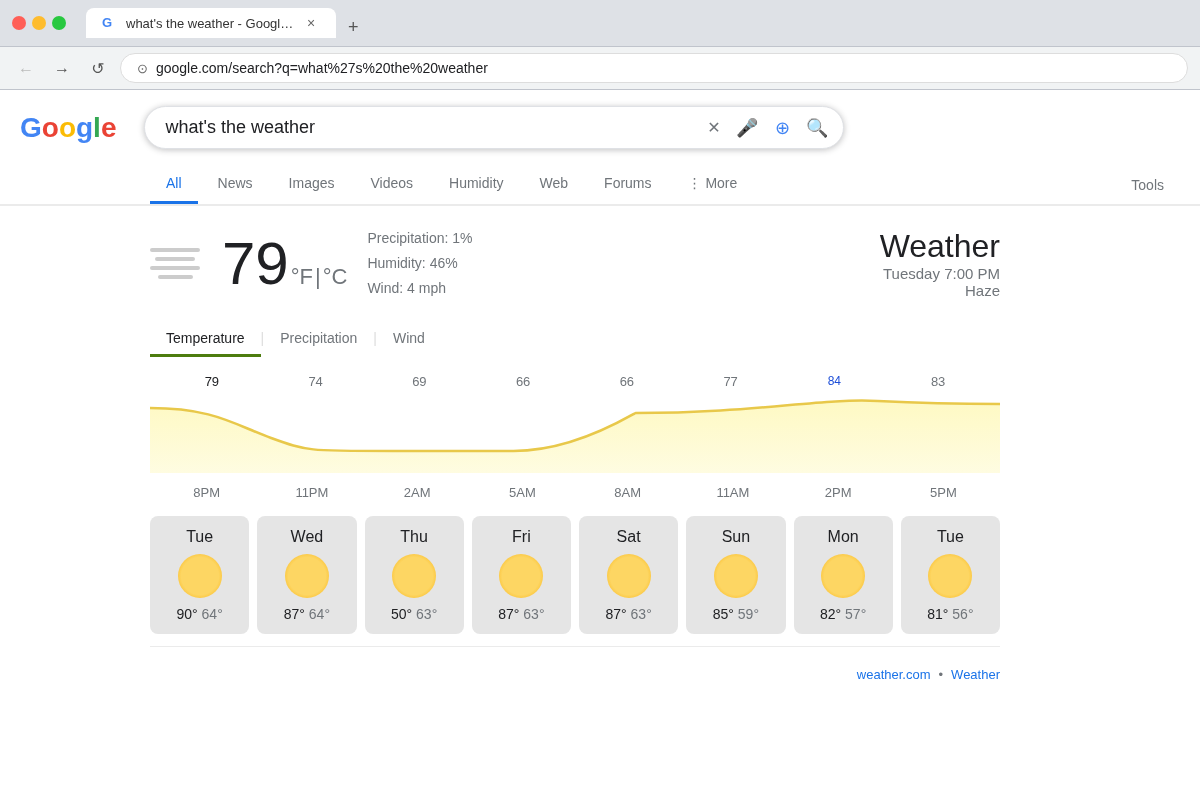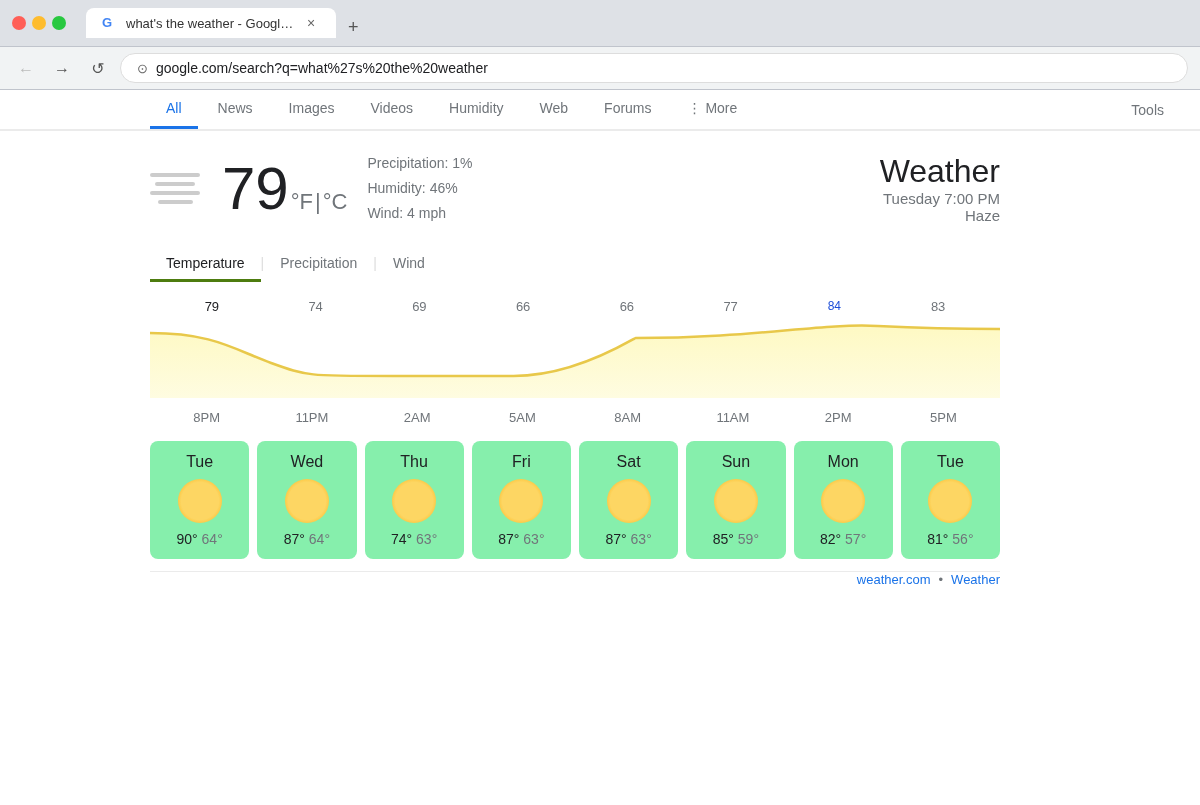--- a/index.html
+++ b/index.html
@@ -262,21 +262,21 @@
     }
 
     
     .daily-forecast {
       display: flex;
       gap: 8px;
       margin-top: 16px;
     }
     .day-card {
       flex: 1;
-      background: #86efac;
+      background: #e5e5e5;
       border-radius: 8px;
       padding: 12px 8px;
       text-align: center;
     }
     .day-name {
       font-size: 16px;
       font-weight: 500;
       color: #202124;
       margin-bottom: 8px;
     }
@@ -296,21 +296,21 @@
 
     .weather-footer {
       display: flex;
       align-items: center;
       justify-content: flex-end;
       gap: 8px;
       margin-top: 12px;
       font-size: 13px;
       color: #70757a;
       border-top: 1px solid #ebebeb;
-      padding-top: 0;
+      padding-top: 20px;
     }
     .weather-footer a { color: #1a73e8; text-decoration: none; }
 
     
     .chart-wrapper {
       position: relative;
       width: 100%;
     }
   </style>
 </head>
@@ -339,20 +339,34 @@
   <button class="nav-btn">→</button>
   <button class="nav-btn">↺</button>
   <div class="address-bar">
     <span class="lock-icon">⊙</span>
     <span class="url-text">google.com/search?q=what%27s%20the%20weather</span>
   </div>
 </div>
 
 <div class="page-content">
 
+  <div class="google-header">
+    <div class="google-logo">
+      <span class="g-blue">G</span><span class="g-red">o</span><span class="g-yellow">o</span><span class="g-blue">g</span><span class="g-green">l</span><span class="g-red">e</span>
+    </div>
+    <div class="search-box-container">
+      <input class="search-box" type="text" value="what's the weather" style="">
+      <div class="search-icons">
+        <button class="search-icon-btn clear-btn">✕</button>
+        <button class="search-icon-btn" style="color:#ea4335;">🎤</button>
+        <button class="search-icon-btn" style="color:#4285f4;">⊕</button>
+        <button class="search-icon-btn" style="color:#4285f4;">🔍</button>
+      </div>
+    </div>
+  </div>
 
   <div class="search-tabs">
     <a class="search-tab active" href="#">All</a>
     <a class="search-tab" href="#">News</a>
     <a class="search-tab" href="#">Images</a>
     <a class="search-tab" href="#">Videos</a>
     <a class="search-tab" href="#">Humidity</a>
     <a class="search-tab" href="#">Web</a>
     <a class="search-tab" href="#">Forums</a>
     <a class="search-tab tab-more" href="#">⋮ More</a>
@@ -451,21 +465,21 @@
         <div class="day-sun"></div>
         <div class="day-temps">
           <span class="day-high">87°</span>
           <span class="day-low"> 64°</span>
         </div>
       </div>
       <div class="day-card">
         <div class="day-name">Thu</div>
         <div class="day-sun"></div>
         <div class="day-temps">
-          <span class="day-high">74°</span>
+          <span class="day-high">50°</span>
           <span class="day-low"> 63°</span>
         </div>
       </div>
       <div class="day-card">
         <div class="day-name">Fri</div>
         <div class="day-sun"></div>
         <div class="day-temps">
           <span class="day-high">87°</span>
           <span class="day-low"> 63°</span>
         </div>

